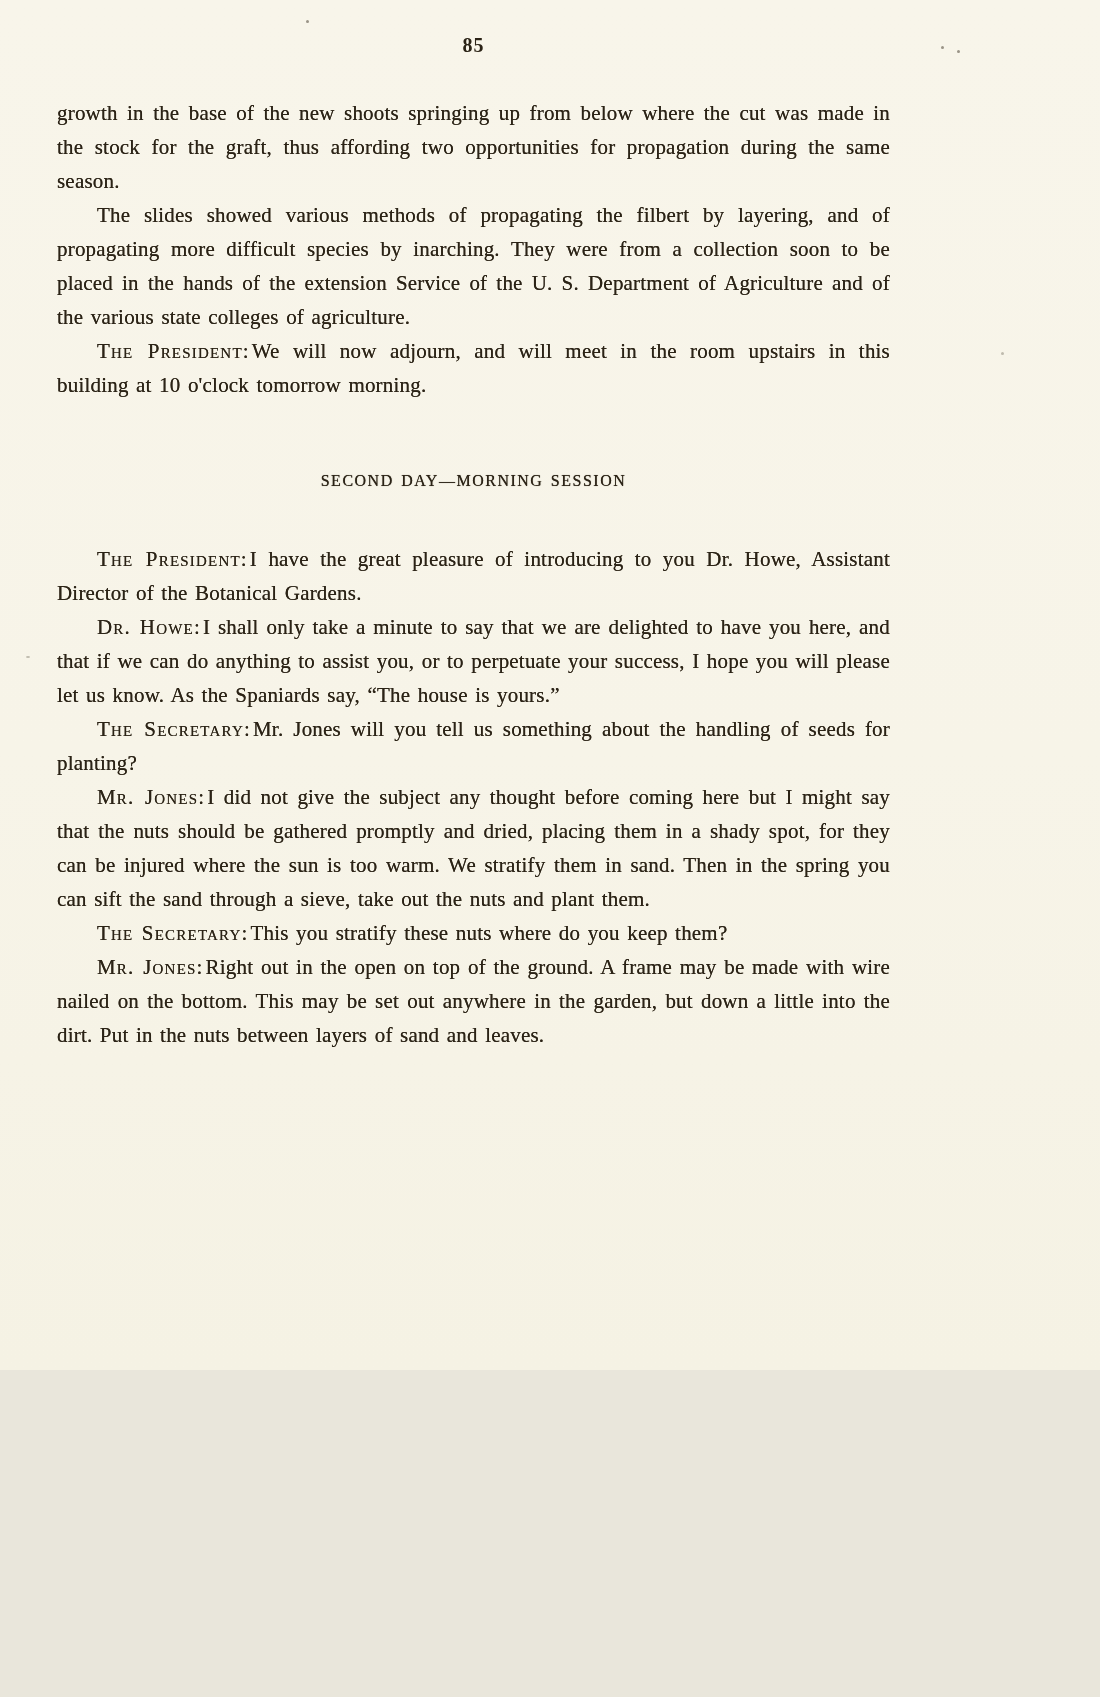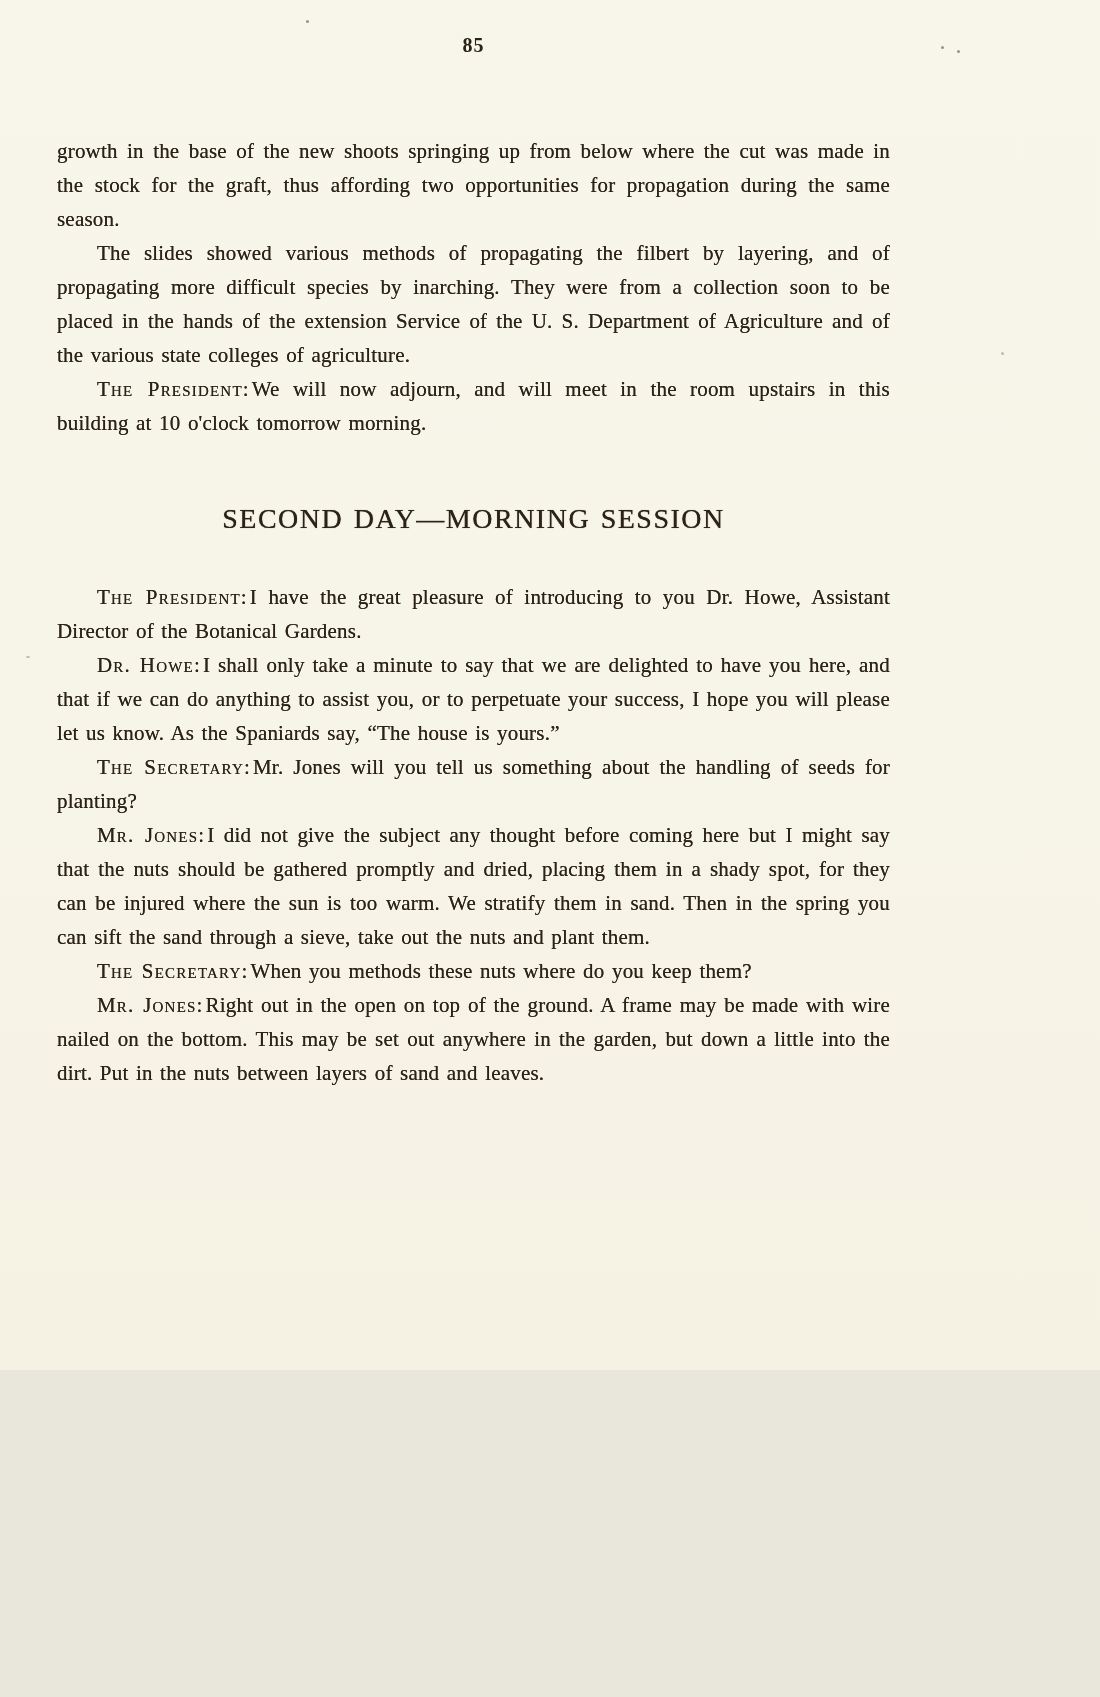--- a/index.html
+++ b/index.html
@@ -39,34 +39,33 @@
     letter-spacing: 0.2px;
     word-spacing: 2px;
     text-shadow: 0 0 0.6px rgba(43, 35, 22, 0.85);
   }
   .para {
     margin: 0;
     text-indent: 40px;
   }
   .para.noindent {
     text-indent: 0;
-    margin-top: 38px;
   }
   .para.space-after {
     margin-bottom: 14px;
   }
   .speaker {
     font-variant: small-caps;
     letter-spacing: 1.2px;
     margin-right: 2px;
   }
   .section-heading {
     margin: 62px 0 44px 0;
     text-align: center;
-    font-size: 28px;
+    font-size: 16px;
     font-weight: normal;
     letter-spacing: 1.5px;
     text-indent: 0;
     text-shadow: 0 0 0.7px rgba(43, 35, 22, 0.9);
   }
   .speck {
     position: absolute;
     background: rgba(60, 52, 38, 0.5);
     border-radius: 50%;
   }
@@ -117,21 +116,21 @@
     <p class="para">
       <span class="speaker">The Secretary:</span><span>Mr. Jones will you tell us something about the handling of seeds for planting?</span>
     </p>
 
     <p class="para">
       <span class="speaker">Mr. Jones:</span><span>I did not give the subject any thought before coming here but I might say that the nuts should be gathered promptly and dried, placing them in a shady spot, for they can be injured where the sun is too warm. We stratify them in sand. Then in the spring you can sift the sand through a sieve, take out the nuts and plant them.</span>
     </p>
 
 
     <p class="para">
-      <span class="speaker">The Secretary:</span><span>When you methods these nuts where do you keep them?</span>
+      <span class="speaker">The Secretary:</span><span>This you stratify these nuts where do you keep them?</span>
     </p>
 
     <p class="para">
       <span class="speaker">Mr. Jones:</span><span>Right out in the open on top of the ground. A frame may be made with wire nailed on the bottom. This may be set out anywhere in the garden, but down a little into the dirt. Put in the nuts between layers of sand and leaves.</span>
     </p>
 
   </div>
 
   <div class="speck s1"></div>
   <div class="speck s2"></div>

